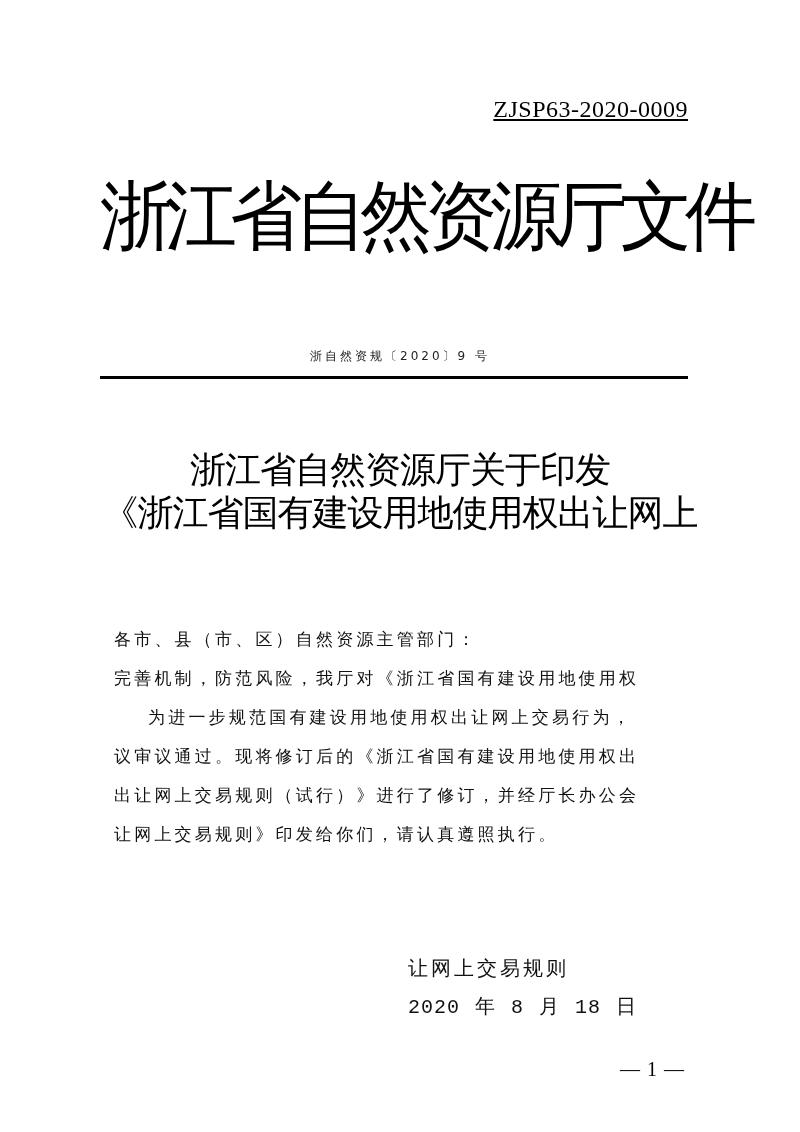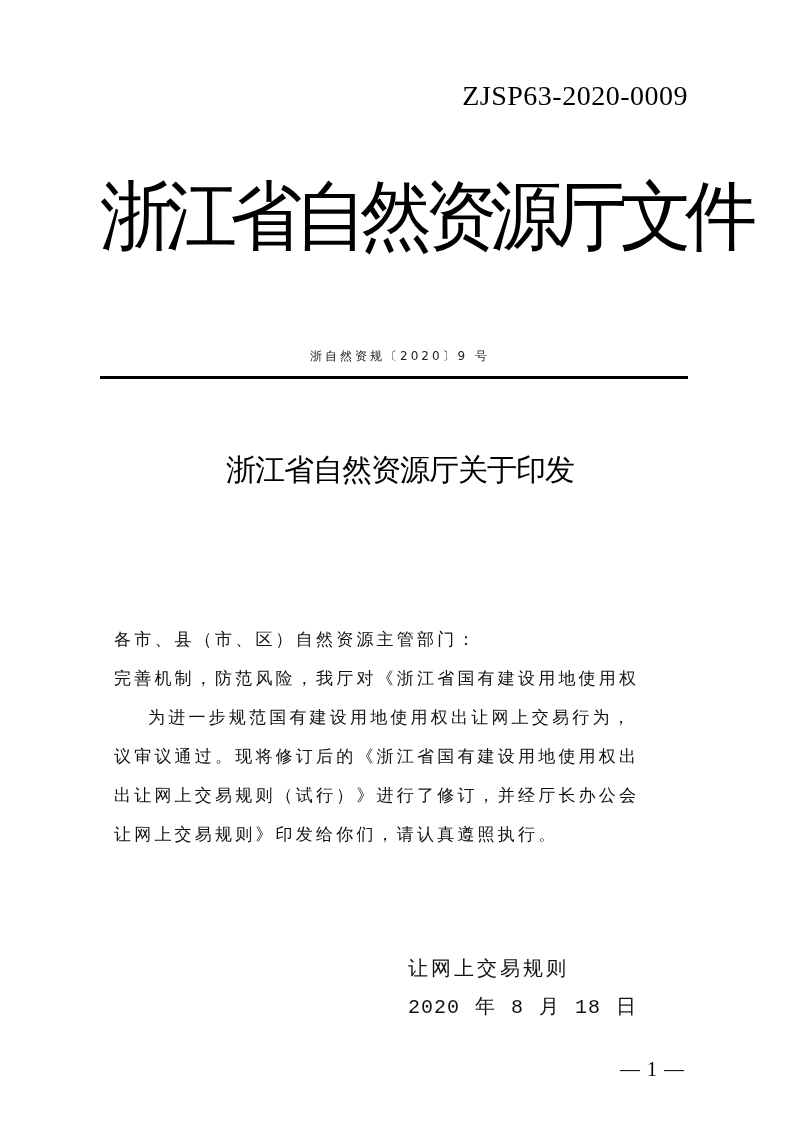--- a/index.html
+++ b/index.html
@@ -1,39 +1,39 @@
 <!DOCTYPE html>
 <html><head>
   <meta charset="utf-8">
   <style>
     html, body { margin: 0; padding: 0; background: #ffffff; }
     body {
       width: 800px; height: 1132px; position: relative; overflow: hidden;
       font-family: "DejaVu Sans", sans-serif; color: #000;
     }
     .doc-code {
-      position: absolute; top: 80px; right: 112px;
-      font-family: "Liberation Serif", serif; font-size: 28px; letter-spacing: 0.5px;
+      position: absolute; top: 96px; right: 112px;
+      font-family: "Liberation Serif", serif; font-size: 24px; letter-spacing: 0.5px; text-decoration: underline;
     }
     .doc-header {
       position: absolute; top: 168px; left: 100px; width: 600px;
       font-family: "DejaVu Sans", sans-serif; font-size: 72px; line-height: 90px;
       letter-spacing: -7px; white-space: nowrap; transform: scaleY(1.05);
       transform-origin: top left;
     }
     .doc-number {
       position: absolute; top: 348px; left: 0; width: 800px; text-align: center;
       font-size: 12px; letter-spacing: 3px; color: #222;
     }
     .red-rule {
       position: absolute; top: 376px; left: 100px; width: 588px; height: 3px; background: #000;
     }
     .title {
       position: absolute; top: 448px; left: 0; width: 800px; text-align: center;
-      font-size: 30px; line-height: 43px; letter-spacing: -1px;
+      font-size: 36px; line-height: 43px; letter-spacing: -1px;
     }
     .title div { white-space: nowrap; }
     .body {
       position: absolute; top: 620px; left: 114px; width: 580px;
       font-family: "DejaVu Serif", serif; font-size: 17px; line-height: 39px;
       letter-spacing: 3.2px; color: #111;
     }
     .body p { margin: 0; }
     .body .ln { display: block; white-space: nowrap; }
     .signature {
@@ -53,20 +53,21 @@
 <div class="doc-code">ZJSP63-2020-0009</div>
 
 <div class="doc-header">浙江省自然资源厅文件</div>
 
 <div class="doc-number">浙自然资规〔2020〕9 号</div>
 
 <div class="red-rule"></div>
 
 <div class="title">
   <div>浙江省自然资源厅关于印发</div>
+  <div>《浙江省国有建设用地使用权出让网上</div>
 </div>
 
 <div class="body">
   <p>各市、县（市、区）自然资源主管部门：</p>
   <p>
     <span class="ln">完善机制，防范风险，我厅对《浙江省国有建设用地使用权</span>
     <span class="ln" style="padding-left:2em">为进一步规范国有建设用地使用权出让网上交易行为，</span>
     <span class="ln">议审议通过。现将修订后的《浙江省国有建设用地使用权出</span>
     <span class="ln">出让网上交易规则（试行）》进行了修订，并经厅长办公会</span>
     <span class="ln">让网上交易规则》印发给你们，请认真遵照执行。</span>

